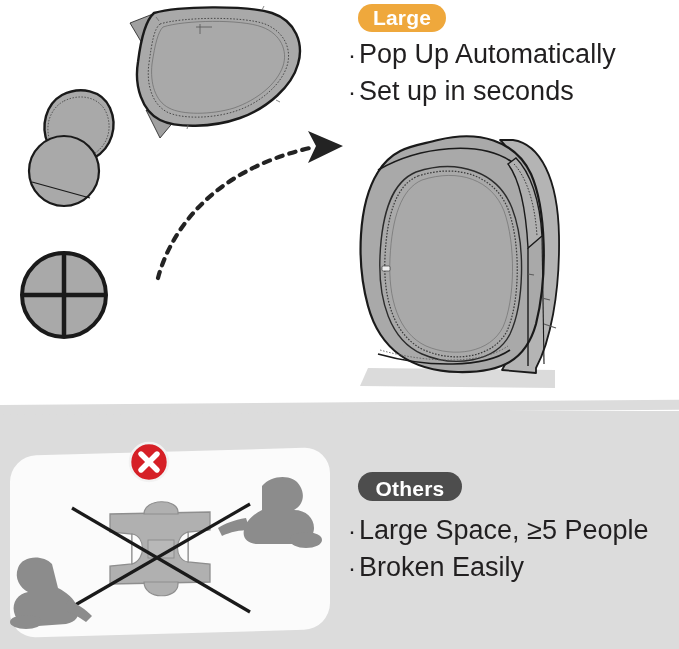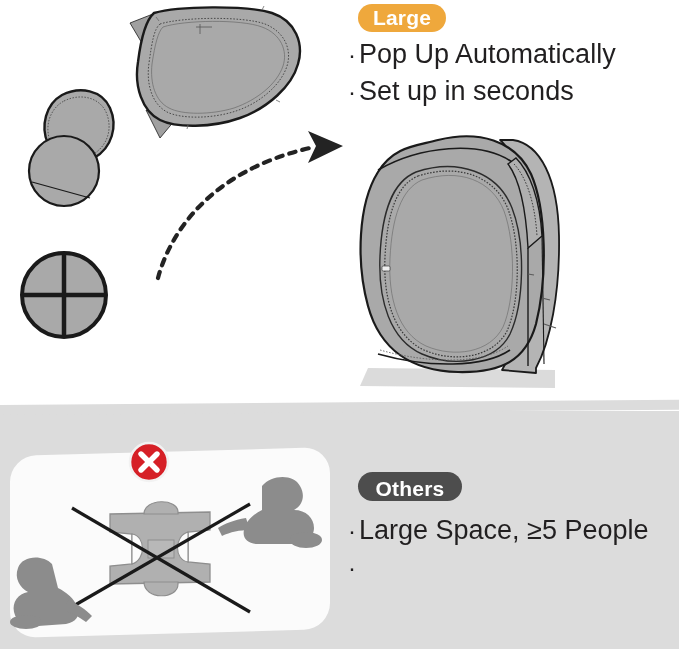--- a/index.html
+++ b/index.html
@@ -356,16 +356,17 @@
     <span>Others</span>
   </div>
 
   <ul class="feature-list" id="others-features">
     <li>
       <span class="dot">·</span>
       <span>Large Space, ≥5 People</span>
     </li>
     <li>
       <span class="dot">·</span>
+      <span>Broken Easily</span>
     </li>
   </ul>
 
 </div>
 
 </body></html>

